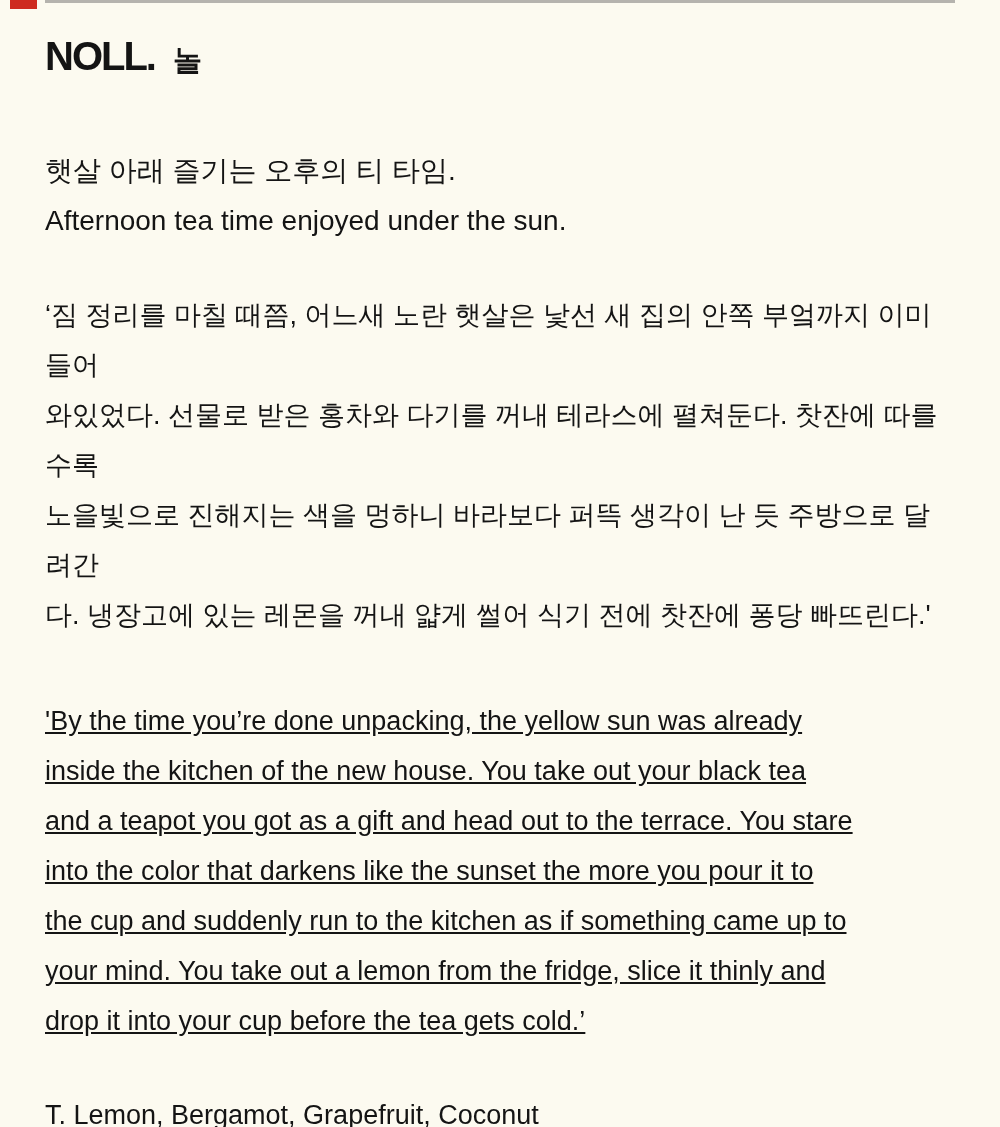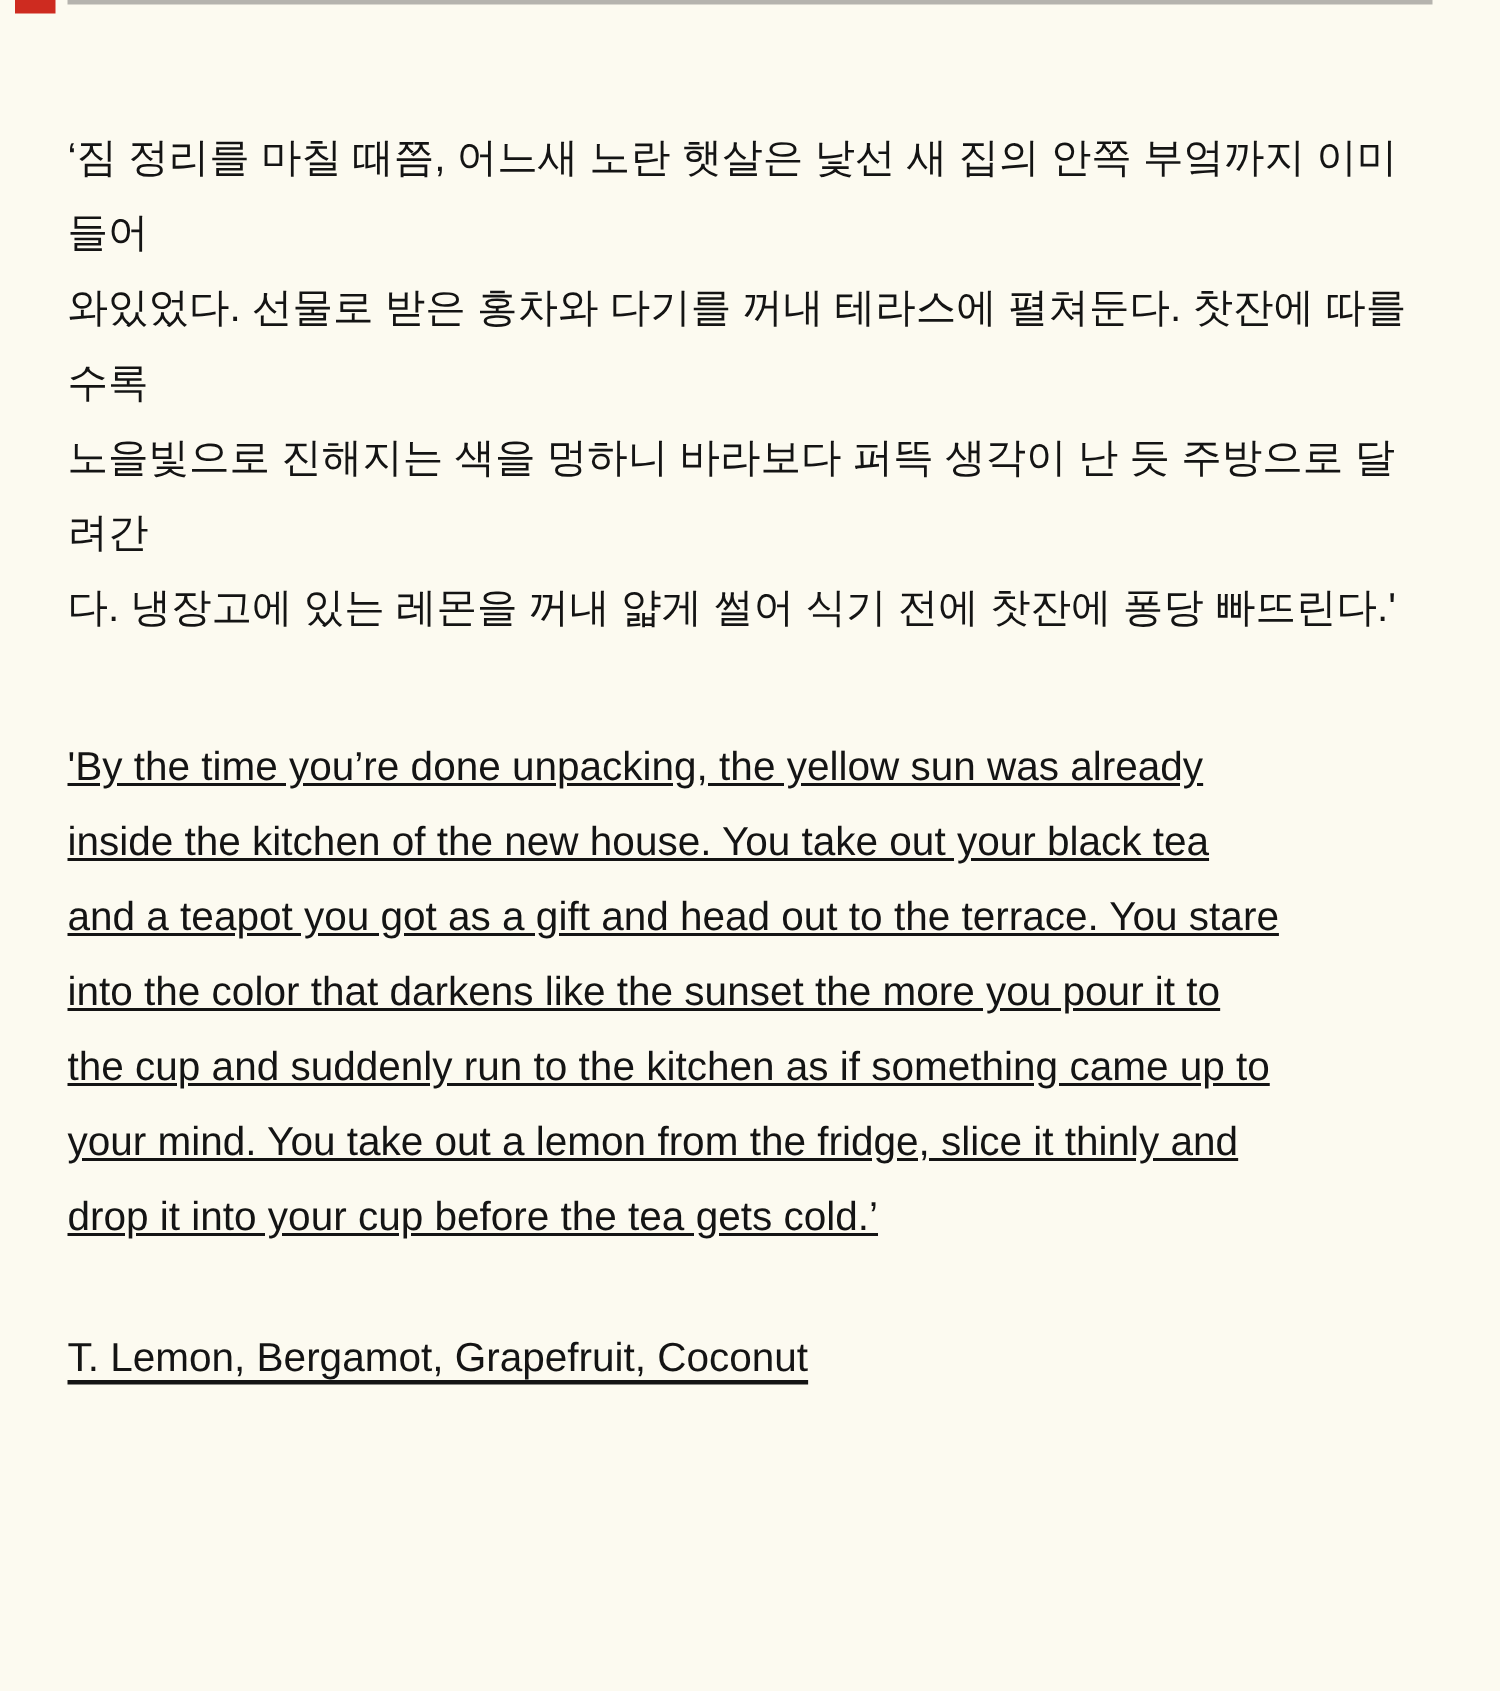--- a/index.html
+++ b/index.html
@@ -83,21 +83,29 @@
   }
 </style>
 </head>
 <body>
 
 <div class="rec-dot"></div>
 <div class="top-divider"></div>
 
 <div class="content">
 
+  <h1 class="title">
+    <span class="brand">NOLL.</span>
+    <span class="brand-kr">놀</span>
+  </h1>
 
+  <div class="tagline">
+    <div class="tagline-kr">햇살 아래 즐기는 오후의 티 타임.</div>
+    <div class="tagline-en">Afternoon tea time enjoyed under the sun.</div>
+  </div>
 
   <p class="para story-kr">‘짐 정리를 마칠 때쯤, 어느새 노란 햇살은 낯선 새 집의 안쪽 부엌까지 이미 들어
 와있었다. 선물로 받은 홍차와 다기를 꺼내 테라스에 펼쳐둔다. 찻잔에 따를수록
 노을빛으로 진해지는 색을 멍하니 바라보다 퍼뜩 생각이 난 듯 주방으로 달려간
 다. 냉장고에 있는 레몬을 꺼내 얇게 썰어 식기 전에 찻잔에 퐁당 빠뜨린다.'</p>
 
   <p class="para story-en">'By the time you’re done unpacking, the yellow sun was already
 inside the kitchen of the new house. You take out your black tea
 and a teapot you got as a gift and head out to the terrace. You stare
 into the color that darkens like the sunset the more you pour it to

